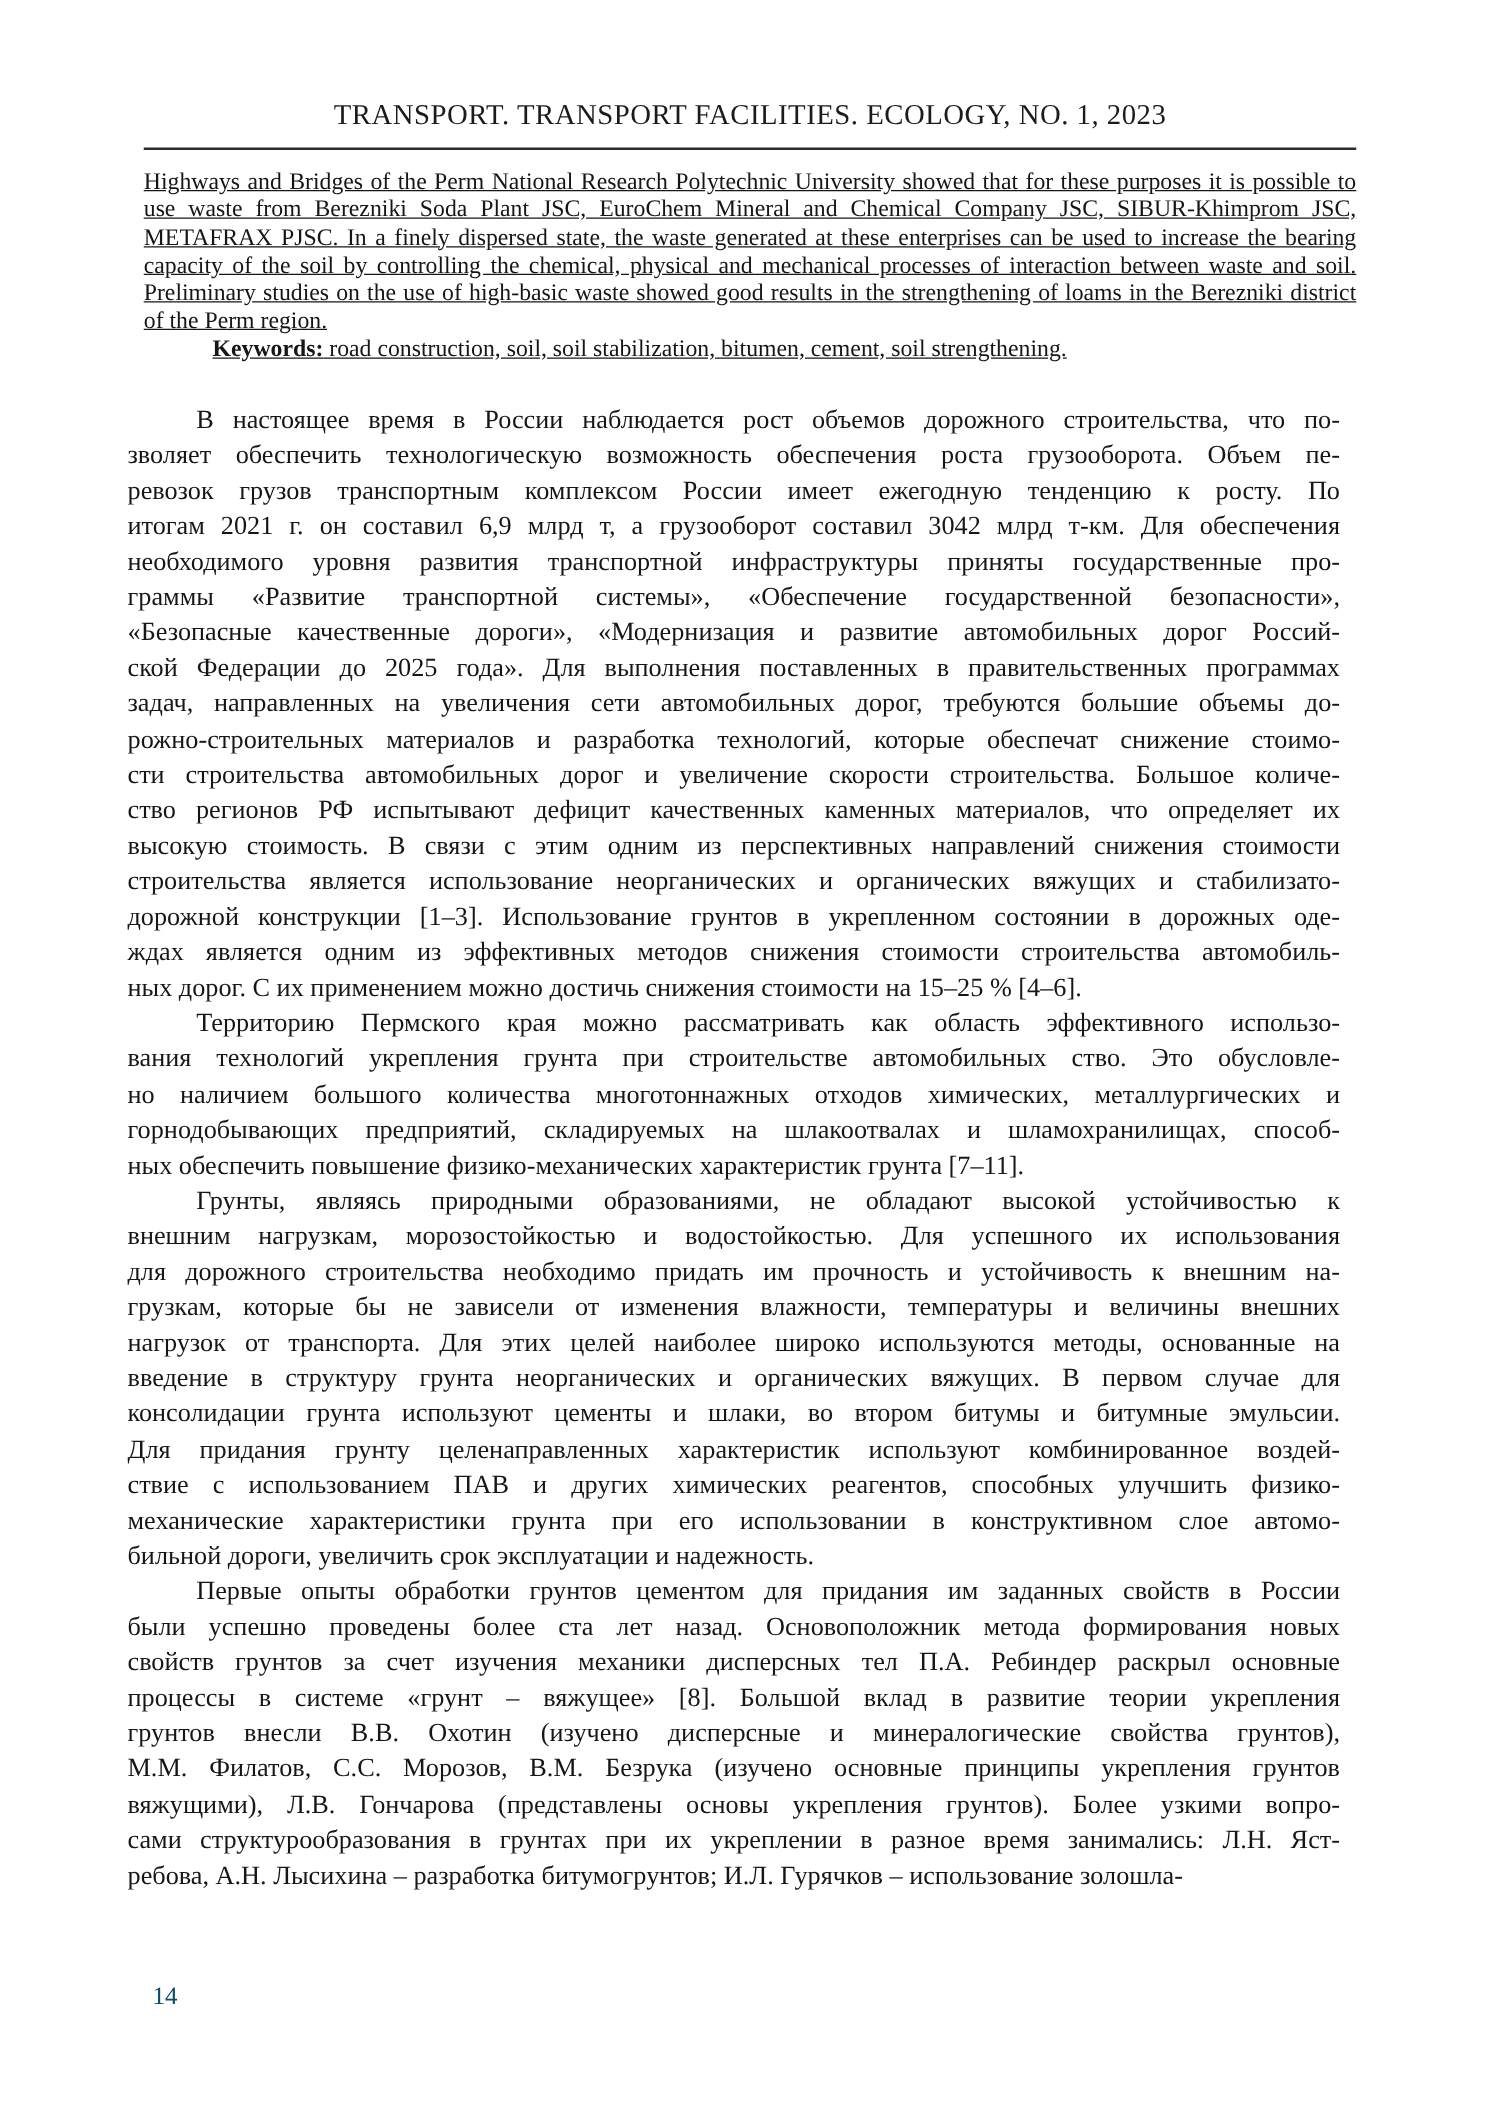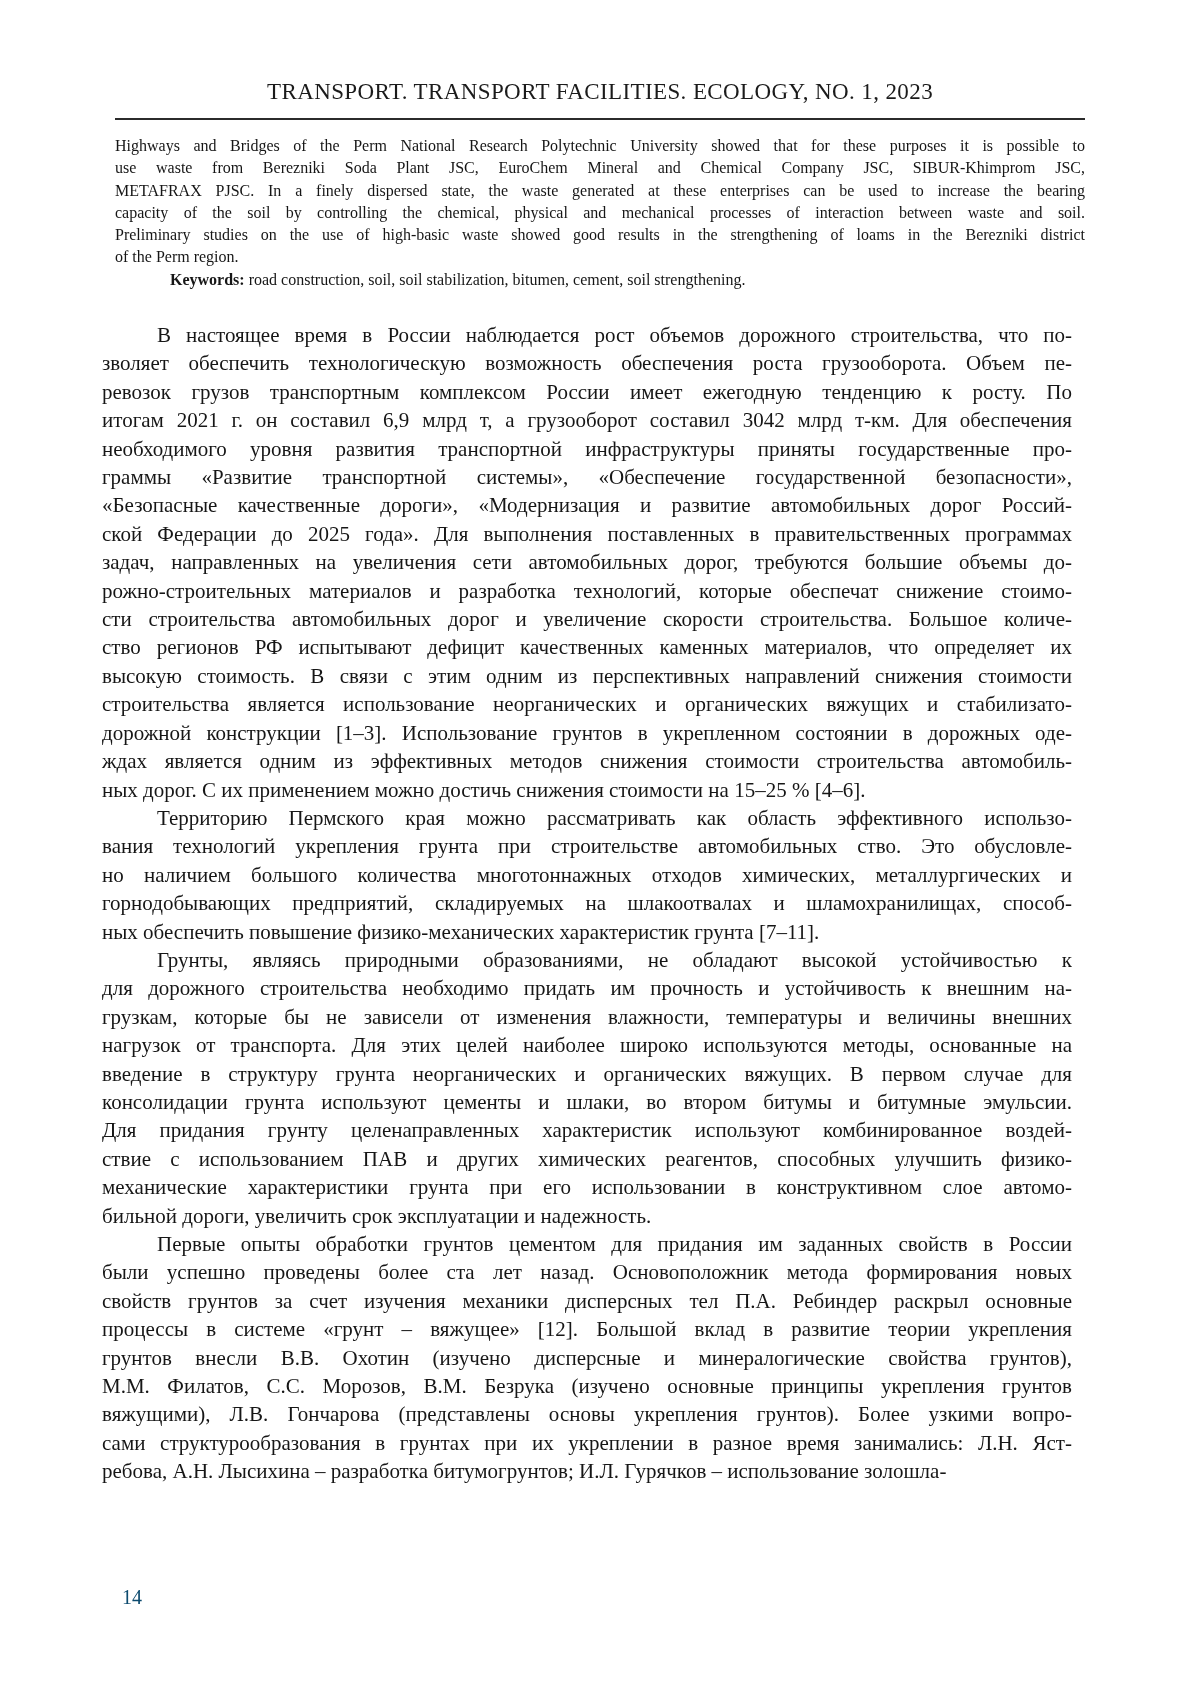--- a/index.html
+++ b/index.html
@@ -34,22 +34,23 @@
       height: 0;
       border: none;
       border-top: 2px solid #2b2b2b;
       margin: 0;
     }
     .abstract {
       position: absolute;
       top: 135px;
       left: 115px;
       width: 970px;
-      font-size: 16px;
+      font-size: 19px;
       line-height: 22.3px;
+      text-decoration: underline;
     }
     .line {
       text-align: justify;
       text-align-last: justify;
       -moz-text-align-last: justify;
     }
     .line.last {
       text-align-last: left;
       -moz-text-align-last: left;
     }
@@ -124,35 +125,36 @@
         </div>
         <div class="paragraph">
           <div class="line first">Территорию Пермского края можно рассматривать как область эффективного использо-</div>
           <div class="line">вания технологий укрепления грунта при строительстве автомобильных ство. Это обусловле-</div>
           <div class="line">но наличием большого количества многотоннажных отходов химических, металлургических и</div>
           <div class="line">горнодобывающих предприятий, складируемых на шлакоотвалах и шламохранилищах, способ-</div>
           <div class="line last">ных обеспечить повышение физико-механических характеристик грунта [7–11].</div>
         </div>
         <div class="paragraph">
           <div class="line first">Грунты, являясь природными образованиями, не обладают высокой устойчивостью к</div>
+          <div class="line">внешним нагрузкам, морозостойкостью и водостойкостью. Для успешного их использования</div>
           <div class="line">для дорожного строительства необходимо придать им прочность и устойчивость к внешним на-</div>
           <div class="line">грузкам, которые бы не зависели от изменения влажности, температуры и величины внешних</div>
           <div class="line">нагрузок от транспорта. Для этих целей наиболее широко используются методы, основанные на</div>
           <div class="line">введение в структуру грунта неорганических и органических вяжущих. В первом случае для</div>
           <div class="line">консолидации грунта используют цементы и шлаки, во втором битумы и битумные эмульсии.</div>
           <div class="line">Для придания грунту целенаправленных характеристик используют комбинированное воздей-</div>
           <div class="line">ствие с использованием ПАВ и других химических реагентов, способных улучшить физико-</div>
           <div class="line">механические характеристики грунта при его использовании в конструктивном слое автомо-</div>
           <div class="line last">бильной дороги, увеличить срок эксплуатации и надежность.</div>
         </div>
         <div class="paragraph">
           <div class="line first">Первые опыты обработки грунтов цементом для придания им заданных свойств в России</div>
           <div class="line">были успешно проведены более ста лет назад. Основоположник метода формирования новых</div>
           <div class="line">свойств грунтов за счет изучения механики дисперсных тел П.А. Ребиндер раскрыл основные</div>
-          <div class="line">процессы в системе «грунт – вяжущее» [12]. Большой вклад в развитие теории укрепления</div>
+          <div class="line">процессы в системе «грунт – вяжущее» [8]. Большой вклад в развитие теории укрепления</div>
           <div class="line">грунтов внесли В.В. Охотин (изучено дисперсные и минералогические свойства грунтов),</div>
           <div class="line">М.М. Филатов, С.С. Морозов, В.М. Безрука (изучено основные принципы укрепления грунтов</div>
           <div class="line">вяжущими), Л.В. Гончарова (представлены основы укрепления грунтов). Более узкими вопро-</div>
           <div class="line">сами структурообразования в грунтах при их укреплении в разное время занимались: Л.Н. Яст-</div>
           <div class="line last">ребова, А.Н. Лысихина – разработка битумогрунтов; И.Л. Гурячков – использование золошла-</div>
         </div>
       </div>
   </div>
 
   <div class="page-number">14</div>

